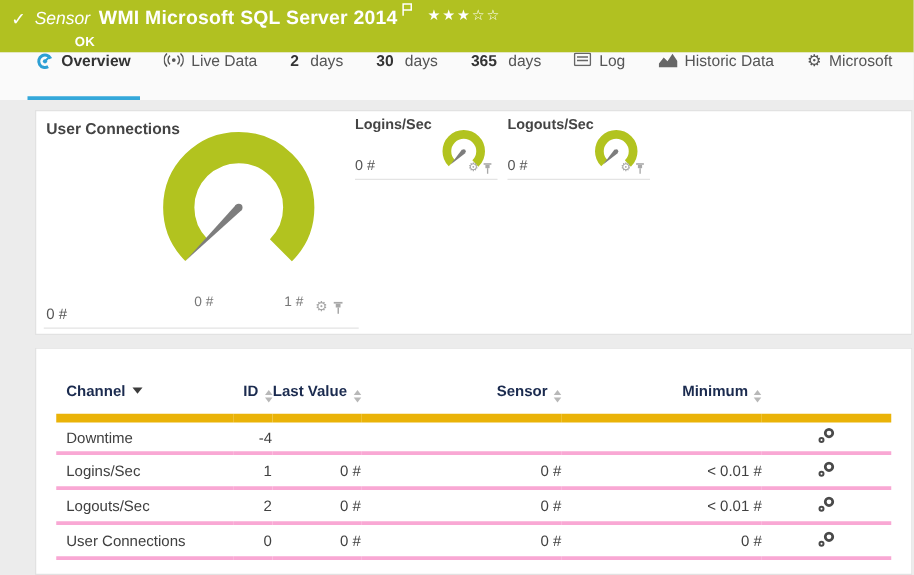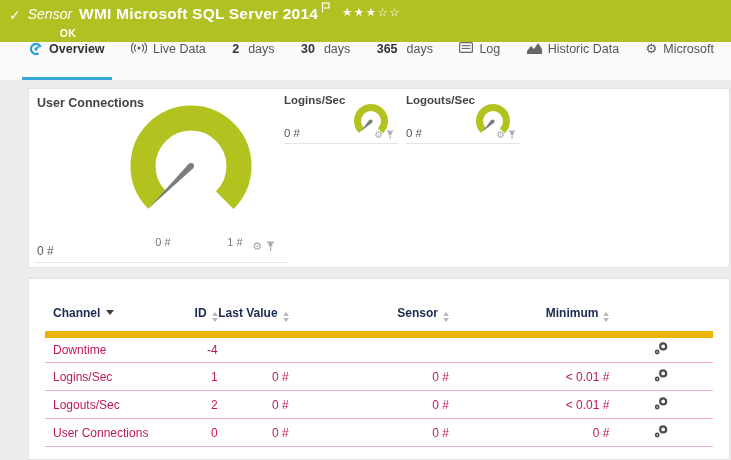--- a/index.html
+++ b/index.html
@@ -52,21 +52,21 @@
   .gs-icons .gear-glyph { font-size:9.5px; color:#a6a6a6; }
   .gs-underline { position:absolute; left:0; right:0; bottom:0; height:1px; background:#e4e4e4; }
 
   
   .table-panel { height:182px; overflow:hidden; }
   table { border-collapse:collapse; margin:0 16px; width:calc(100% - 32px); table-layout:fixed; }
   col.c-channel { width:140px; } col.c-id { width:30px; } col.c-last { width:70px; }
   col.c-min { width:158px; } col.c-max { width:158px; } col.c-set { width:102px; }
   th { color:var(--navy,#1b2b4f); font-size:12px; font-weight:bold; vertical-align:top; padding:27px 0 9px; border-bottom:7px solid #eab308; text-align:right; line-height:14px; }
   th.ch { text-align:left; padding-left:8px; }
-  td { font-size:12px; color:#be185d; height:28px; border-bottom:1px solid #f9a8d4; text-align:right; vertical-align:middle; }
+  td { font-size:12px; color:#404040; height:28px; border-bottom:3px solid #f9a8d4; text-align:right; vertical-align:middle; }
   td.ch { text-align:left; padding-left:8px; }
   td.set, th.set { text-align:center; }
 
   
   .sorters { display:inline-flex; flex-direction:column; gap:2px; margin-left:5px; vertical-align:1px; }
   .sorters i { display:block; width:0; height:0; border-left:3.5px solid transparent; border-right:3.5px solid transparent; }
   .sorters .up { border-bottom:4px solid #b8b8b8; }
   .sorters .down { border-top:4px solid #b8b8b8; }
   .sort-active { display:inline-block; width:0; height:0; border-left:4px solid transparent; border-right:4px solid transparent; border-top:5px solid #3c3c3c; margin-left:6px; vertical-align:2px; }
 </style>

